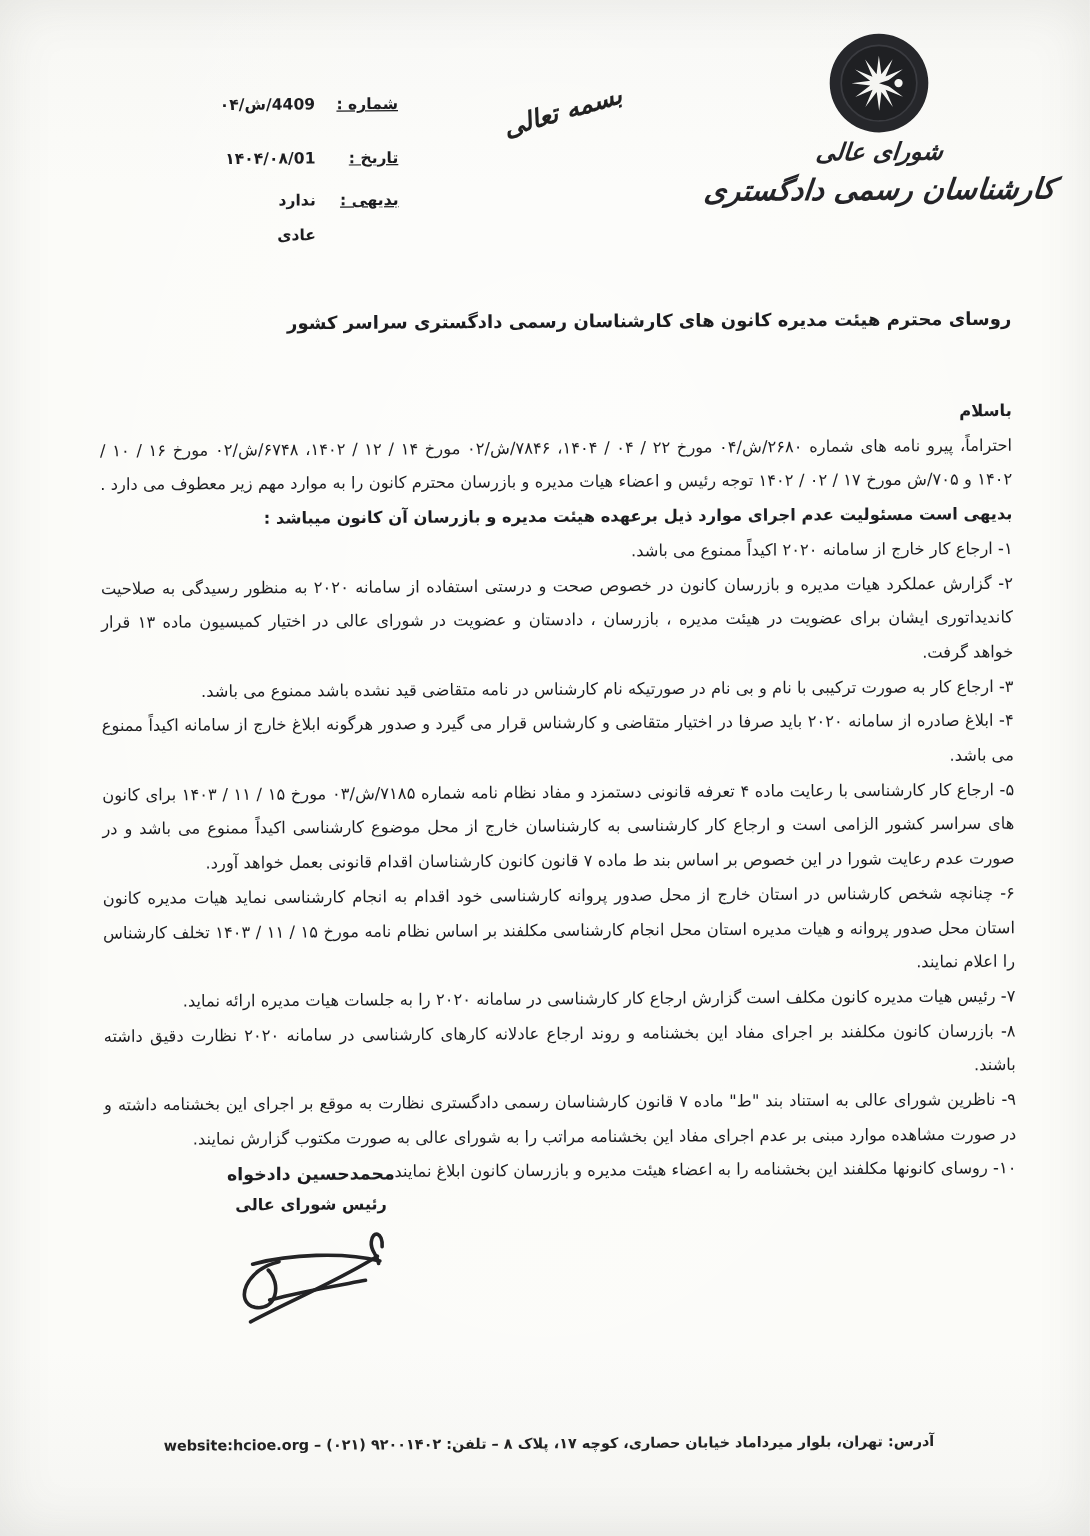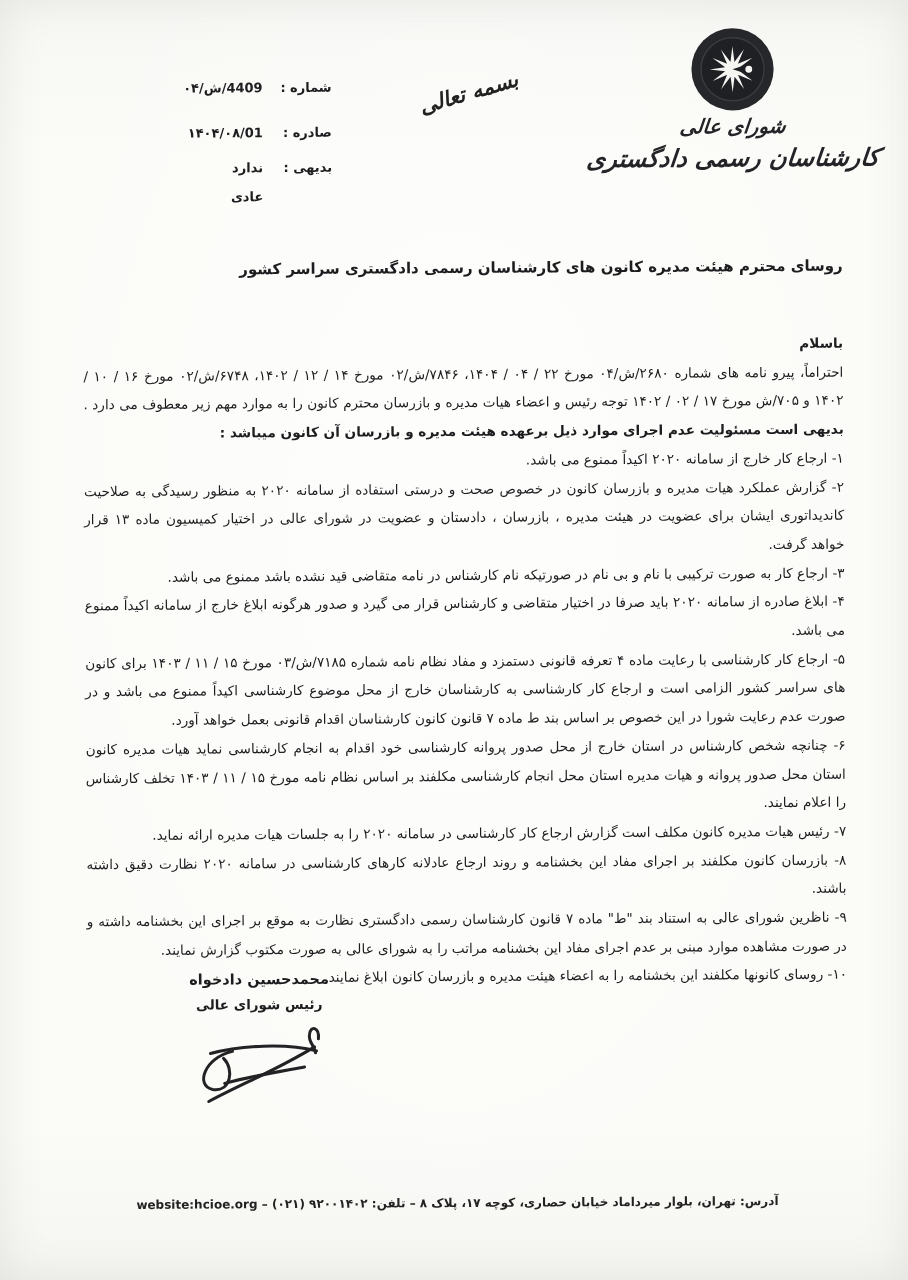--- a/index.html
+++ b/index.html
@@ -12,21 +12,21 @@
     background-color:#fafaf7;
     font-family:"DejaVu Sans",sans-serif;
     color:#1d1d20;direction:rtl;
     box-shadow:inset 0 0 45px rgba(90,90,85,.12);
   }
   .tilt{position:absolute;inset:0;transform:rotate(-0.35deg);transform-origin:50% 50%;}
 
   
   .meta{position:absolute;top:76px;right:573px;width:250px;font-size:13px;font-weight:600;}
   .meta-row{display:flex;gap:9px;line-height:22px;}
-  .meta-row .lbl{flex:0 0 60px;white-space:nowrap;}
+  .meta-row .lbl{flex:0 0 60px;white-space:nowrap;text-decoration:underline;}
   .meta-row:nth-child(2){margin-top:23px;}
   .meta-row:nth-child(3){margin-top:13px;}
   .classification{margin-top:4px;padding-right:69px;font-size:13px;font-weight:600;line-height:22px;}
 
   
   .besmellah{
     position:absolute;left:382px;top:80px;width:180px;text-align:center;
     font-family:"DejaVu Serif",serif;font-style:italic;font-weight:bold;font-size:21px;
     transform:rotate(-16deg);color:#222;
   }
@@ -59,21 +59,21 @@
 
 <div class="page">
   <div class="tilt">
 
     <div class="meta">
         <div class="meta-row">
         <span class="lbl">شماره :</span>
         <span class="val">4409/ش/۰۴</span>
       </div>
         <div class="meta-row">
-        <span class="lbl">صادره :</span>
+        <span class="lbl">تاریخ :</span>
         <span class="val">۱۴۰۴/۰۸/01</span>
       </div>
         <div class="meta-row">
         <span class="lbl">بدیهی :</span>
         <span class="val">ندارد</span>
       </div>
       </div>
     <div class="meta" style="top:181px;">
       <div class="classification">عادی</div>
     </div>

